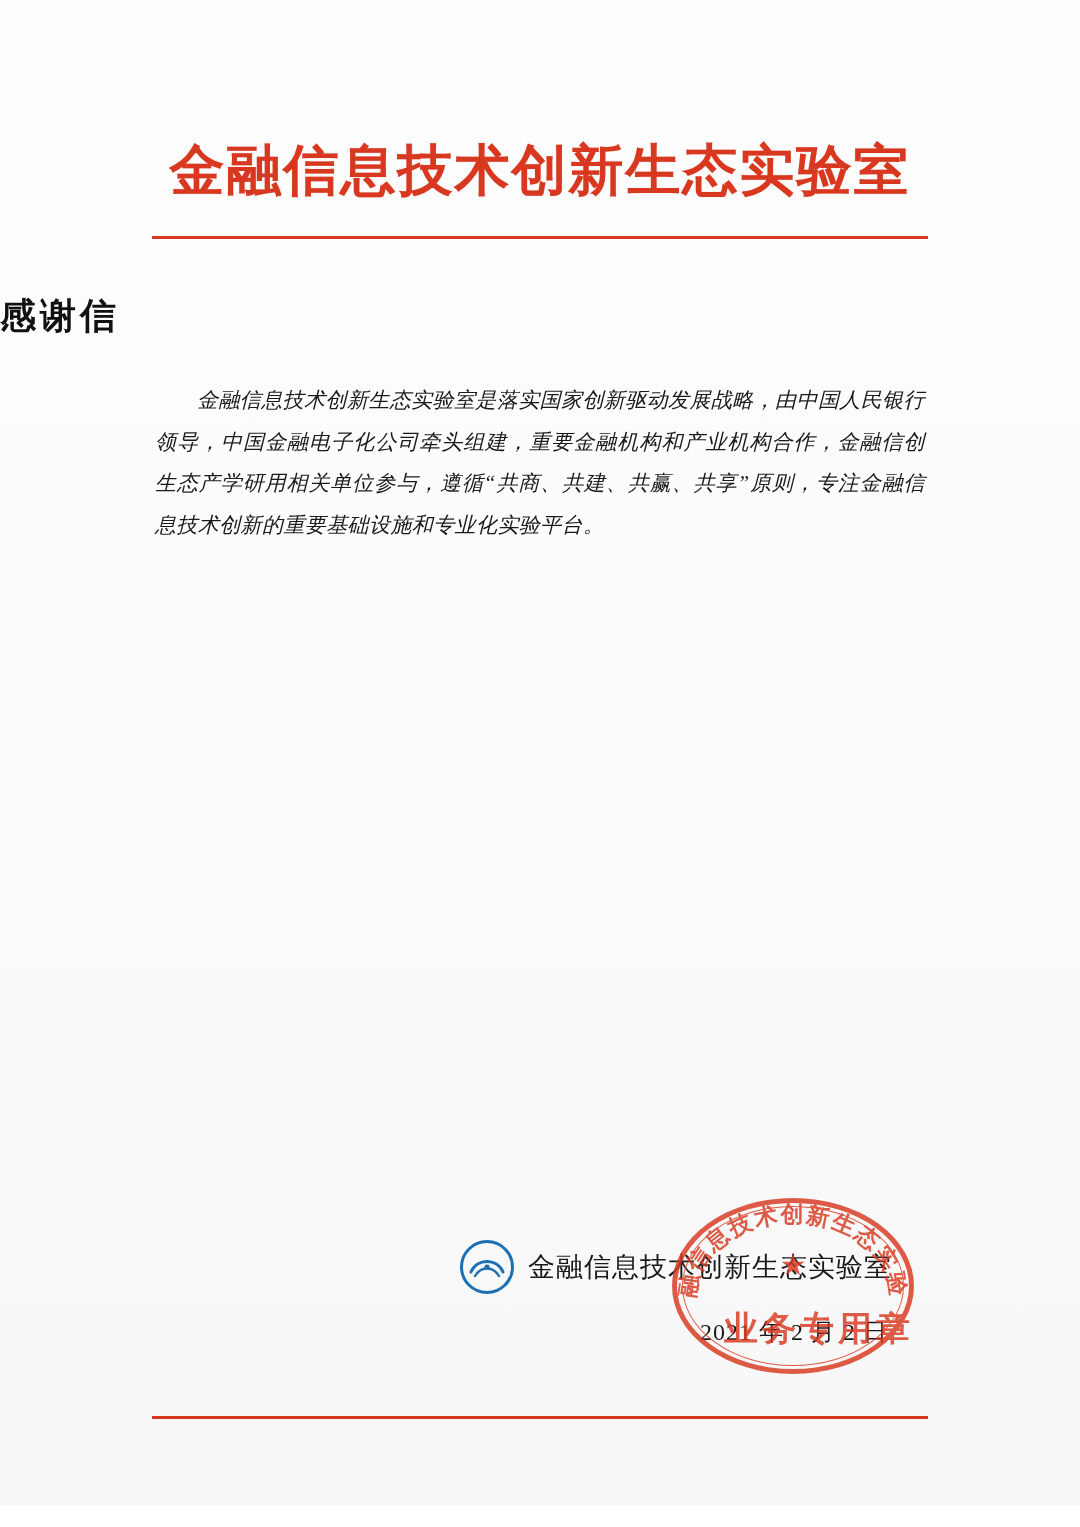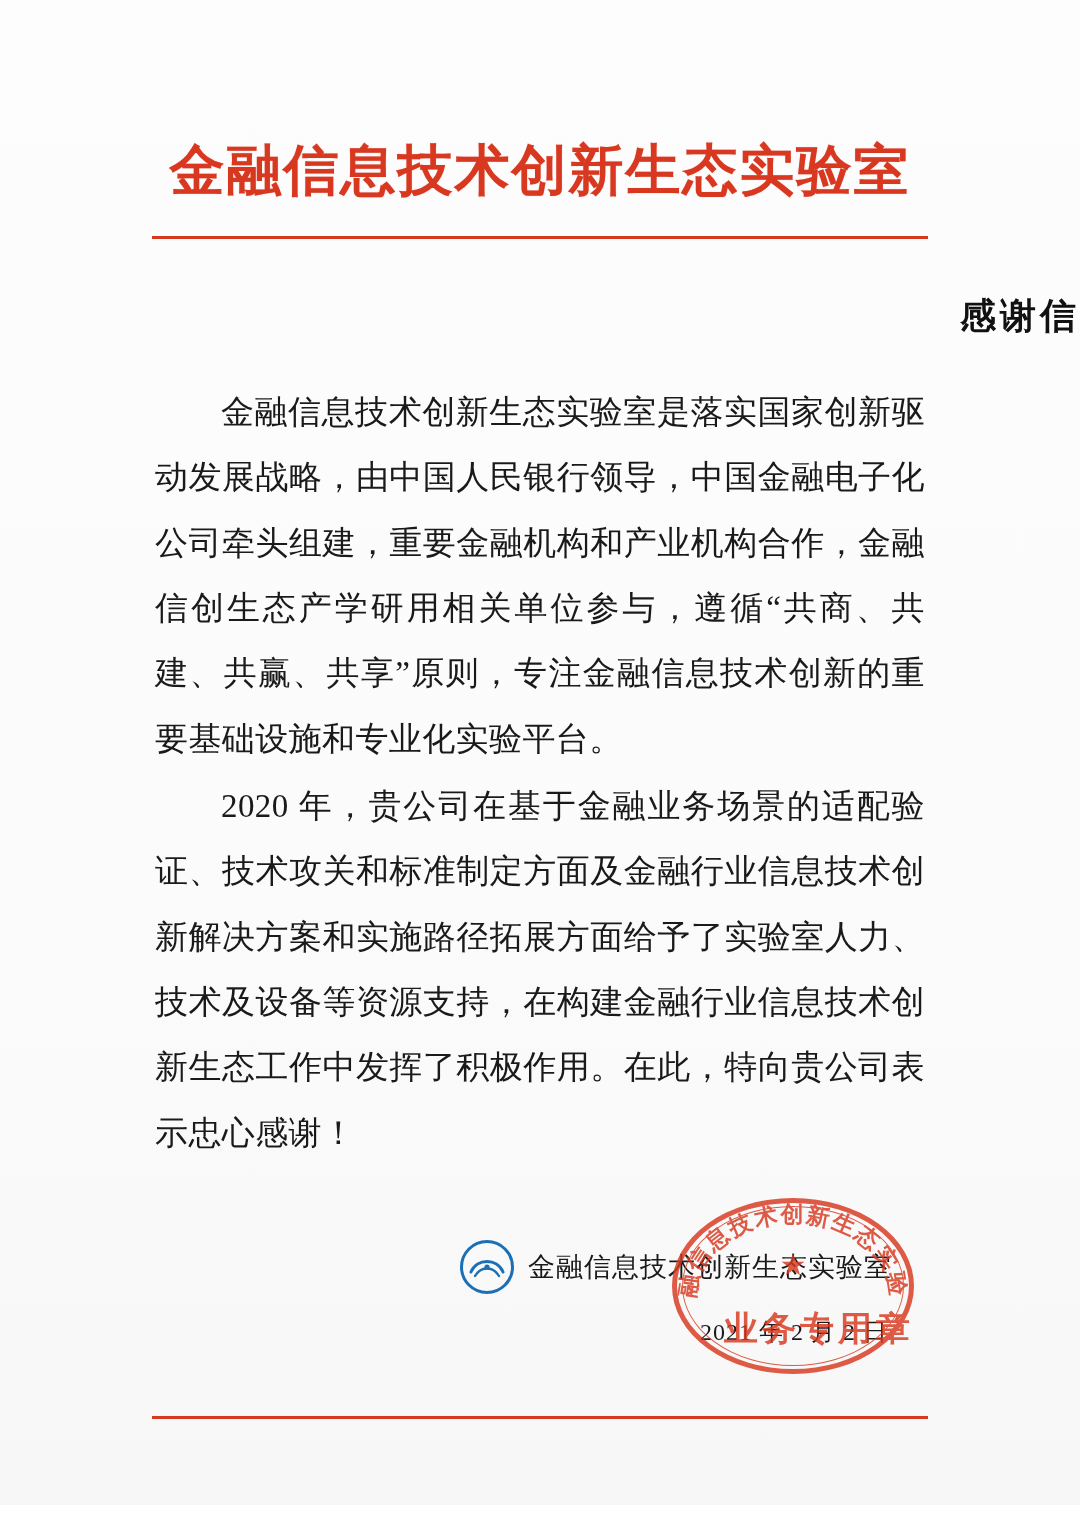--- a/index.html
+++ b/index.html
@@ -55,21 +55,21 @@
     height: 3px;
     background: #d8381f;
   }
 
   
   .doc-title {
     position: absolute;
     top: 292px;
     left: 0;
     width: 100%;
-    text-align: right;
+    text-align: left;
     font-family: "DejaVu Sans", "Liberation Sans", sans-serif;
     font-weight: 700;
     font-size: 36px;
     letter-spacing: 4px;
     color: #111111;
   }
 
   
   .body-block {
     position: absolute;
@@ -77,27 +77,28 @@
     left: 155px;
     width: 770px;
   }
   .salutation {
     font-size: 27.5px;
     line-height: 1.55;
     letter-spacing: 0.5px;
     margin-bottom: 8px;
   }
   .para {
-    font-size: 33px;
+    font-size: 21px;
     line-height: 1.98;
     letter-spacing: 0.4px;
     text-indent: 2em;
     text-align: justify;
     text-justify: inter-ideograph;
     margin: 0 0 2px 0;
+    font-style: italic;
   }
 
   
   .signature {
     position: absolute;
     top: 1240px;
     left: 0;
     width: 100%;
   }
   .sig-row {
@@ -211,21 +212,20 @@
 
   <div class="letterhead">
     <div class="letterhead-title">金融信息技术创新生态实验室</div>
   </div>
   <div class="rule-top"></div>
 
   <div class="doc-title">感谢信</div>
 
   <div class="body-block">
     <p class="para">金融信息技术创新生态实验室是落实国家创新驱动发展战略，由中国人民银行领导，中国金融电子化公司牵头组建，重要金融机构和产业机构合作，金融信创生态产学研用相关单位参与，遵循“共商、共建、共赢、共享”原则，专注金融信息技术创新的重要基础设施和专业化实验平台。</p>
-    <p class="para">2020 年，贵公司在基于金融业务场景的适配验证、技术攻关和标准制定方面及金融行业信息技术创新解决方案和实施路径拓展方面给予了实验室人力、技术及设备等资源支持，在构建金融行业信息技术创新生态工作中发挥了积极作用。在此，特向贵公司表示忠心感谢！</p>
   </div>
 
   <div class="signature">
     <div class="sig-row">
       <span class="sig-logo">
         <span class="ring"></span>
         <svg class="swoosh" viewBox="0 0 36 26" aria-hidden="true">
           <path d="M2 18 C8 4, 28 4, 34 18" stroke="#1a6fb5" stroke-width="3" fill="none" stroke-linecap="round"></path>
           <path d="M6 22 C12 12, 24 12, 30 22" stroke="#1a6fb5" stroke-width="2.4" fill="none" stroke-linecap="round"></path>
           <circle cx="18" cy="13" r="2.6" fill="#1a6fb5"></circle>

